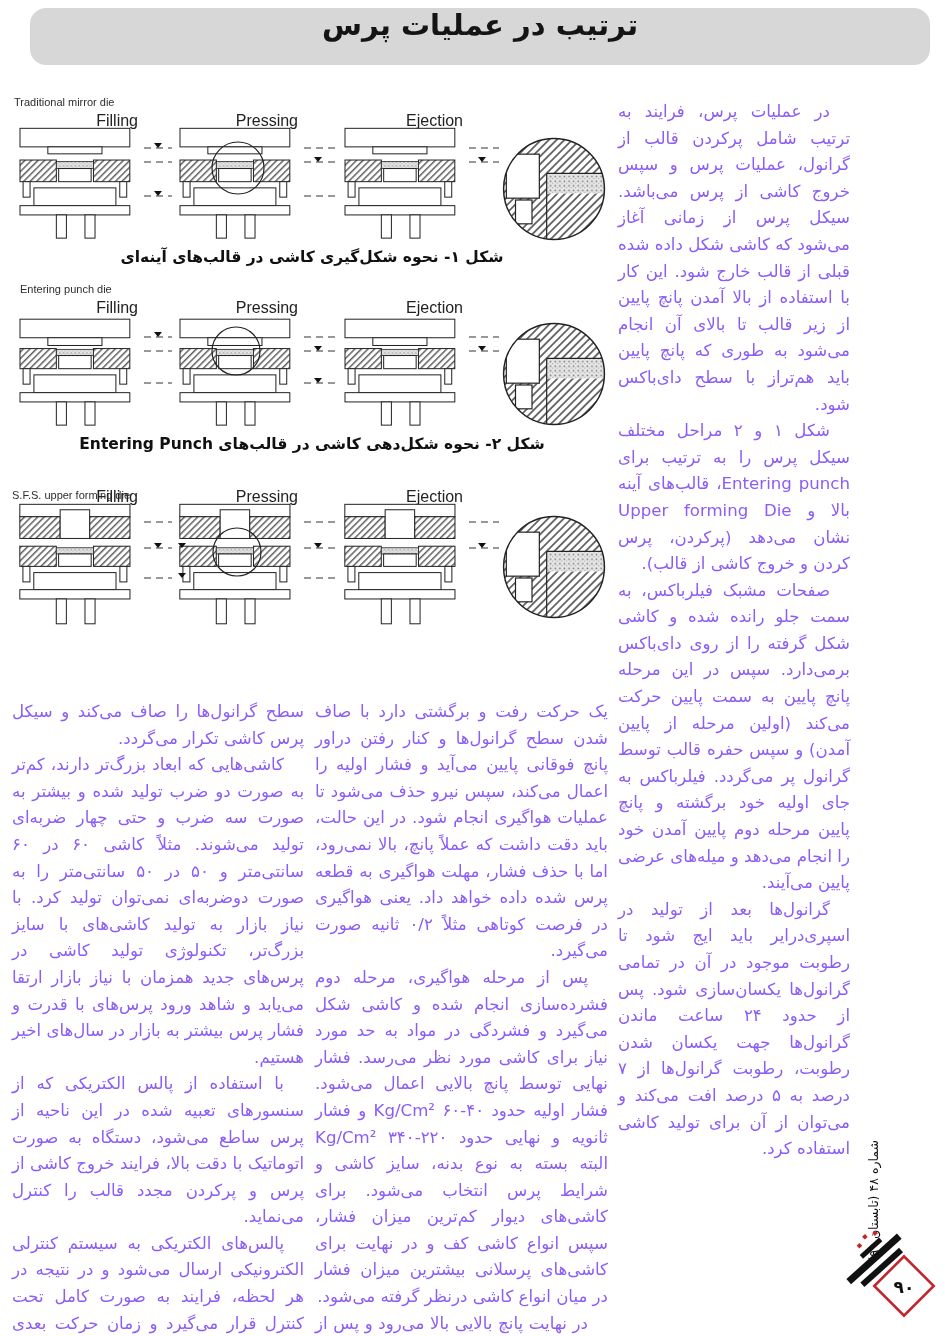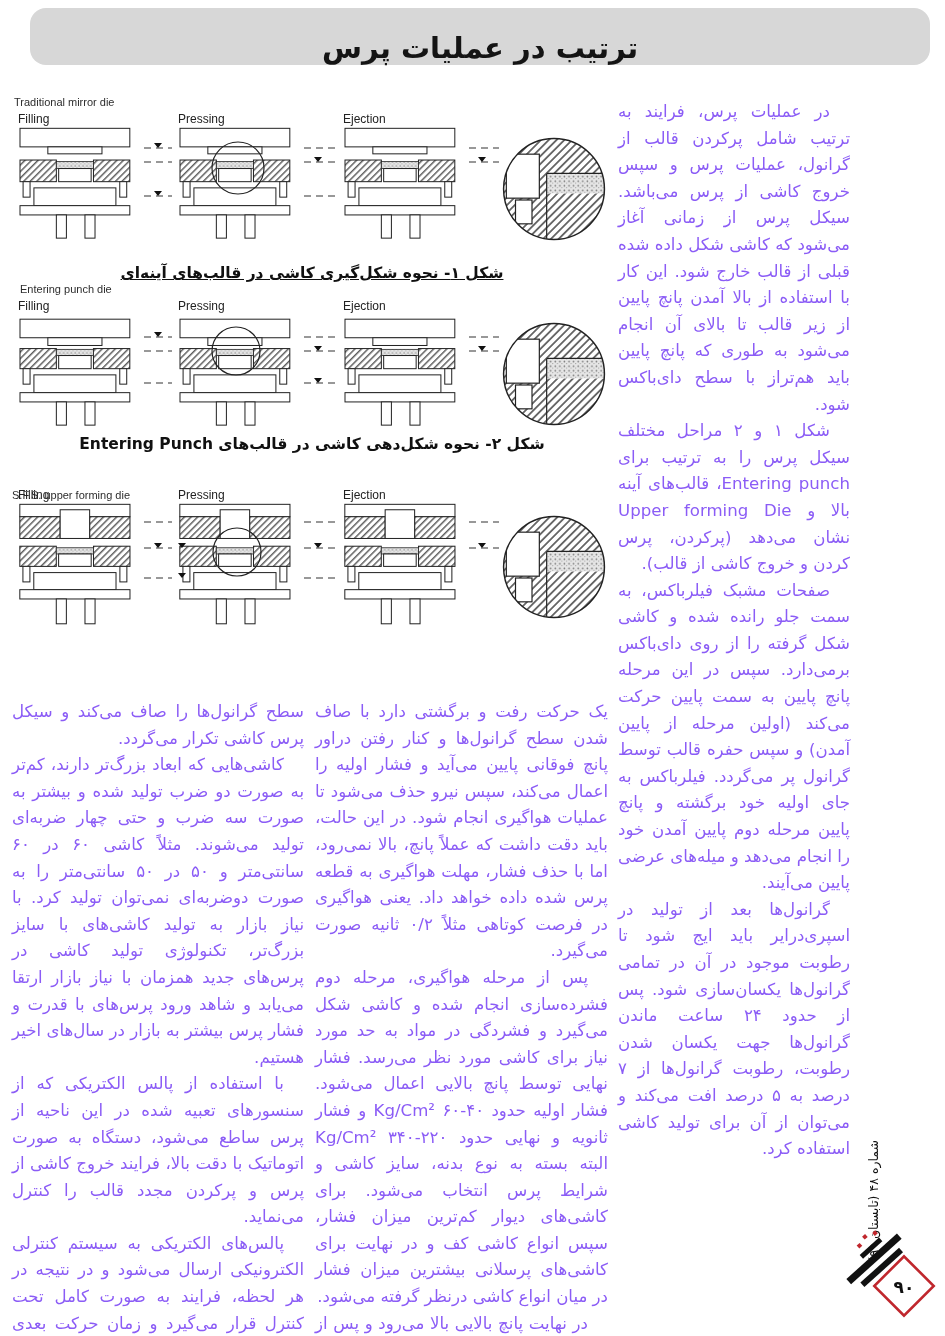--- a/index.html
+++ b/index.html
@@ -5,21 +5,21 @@
   html,body{margin:0;padding:0;}
   body{
     width:945px;height:1336px;position:relative;background:#ffffff;
     font-family:"DejaVu Sans",sans-serif;color:#161616;overflow:hidden;
   }
   .abs{position:absolute;}
 
   
   .title-bar{
     left:30px;top:8px;width:900px;height:57px;background:#d7d7d7;
-    border-radius:16px;display:flex;align-items:flex-end;justify-content:center;
+    border-radius:16px;display:flex;align-items:flex-start;justify-content:center;
   }
   .page-title{
     font-size:29px;font-weight:bold;color:#141414;direction:rtl;
     letter-spacing:0;
   }
 
   
   .col{
     direction:rtl;text-align:justify;font-size:16.6px;line-height:26.6px;
     color:#8b5cf6;
@@ -30,22 +30,22 @@
   .col-left{left:12px;top:699px;width:292px;}
   .col-mid{left:315px;top:699px;width:293px;}
   .wrap-spacer{float:right;width:88px;height:200px;margin-top:1038px;}
 
   
   .fig{width:600px;}
   .fig-en-label{
     font-family:"Liberation Sans",sans-serif;font-size:11px;color:#2d2d2d;
   }
   .stage-label{
-    position:absolute;width:120px;text-align:left;
-    font-family:"Liberation Sans",sans-serif;font-size:12px;color:#222;
+    position:absolute;width:120px;text-align:right;
+    font-family:"Liberation Sans",sans-serif;font-size:16px;color:#222;
   }
   .fig-caption{
     position:absolute;left:0;width:600px;text-align:center;direction:rtl;
     font-size:15.5px;font-weight:bold;color:#111;
   }
   svg .ln{stroke:#222;stroke-width:1.3;fill:#fff;}
   svg .dash{stroke:#333;stroke-width:1.2;stroke-dasharray:7 5;fill:none;}
   svg .tri{fill:#111;stroke:none;}
 
   
@@ -172,21 +172,21 @@
       <line class="dash" x1="292" y1="36" x2="325" y2="36"></line>
       <line class="dash" x1="457" y1="36" x2="487" y2="36"></line>
       <line class="dash" x1="132" y1="70" x2="160" y2="70"></line>
       <line class="dash" x1="292" y1="70" x2="325" y2="70"></line>
       <path class="tri" d="M142 17 l8 0 l-4 5 z"></path>
       <path class="tri" d="M302 31 l8 0 l-4 5 z"></path>
       <path class="tri" d="M466 31 l8 0 l-4 5 z"></path>
       <path class="tri" d="M142 65 l8 0 l-4 5 z"></path>
     </g>
   </svg>
-  <div class="fig-caption" style="top:168px;text-decoration:underline;">شکل ۱- نحوه شکل‌گیری کاشی در قالب‌های آینه‌ای</div>
+  <div class="fig-caption" style="top:152px;">شکل ۱- نحوه شکل‌گیری کاشی در قالب‌های آینه‌ای</div>
 </div>
 
 <div class="abs fig" style="left:12px;top:283px;height:180px;">
   <div class="fig-en-label" style="position:absolute;left:8px;top:0;">Entering punch die</div>
   <div class="stage-label" style="left:6px;top:16px;">Filling</div>
   <div class="stage-label" style="left:166px;top:16px;">Pressing</div>
   <div class="stage-label" style="left:331px;top:16px;">Ejection</div>
   <svg style="position:absolute;left:0;top:30px;" width="600" height="122">
     <g>
         <use href="#dieB" x="0" y="0" width="132" height="116"></use>

